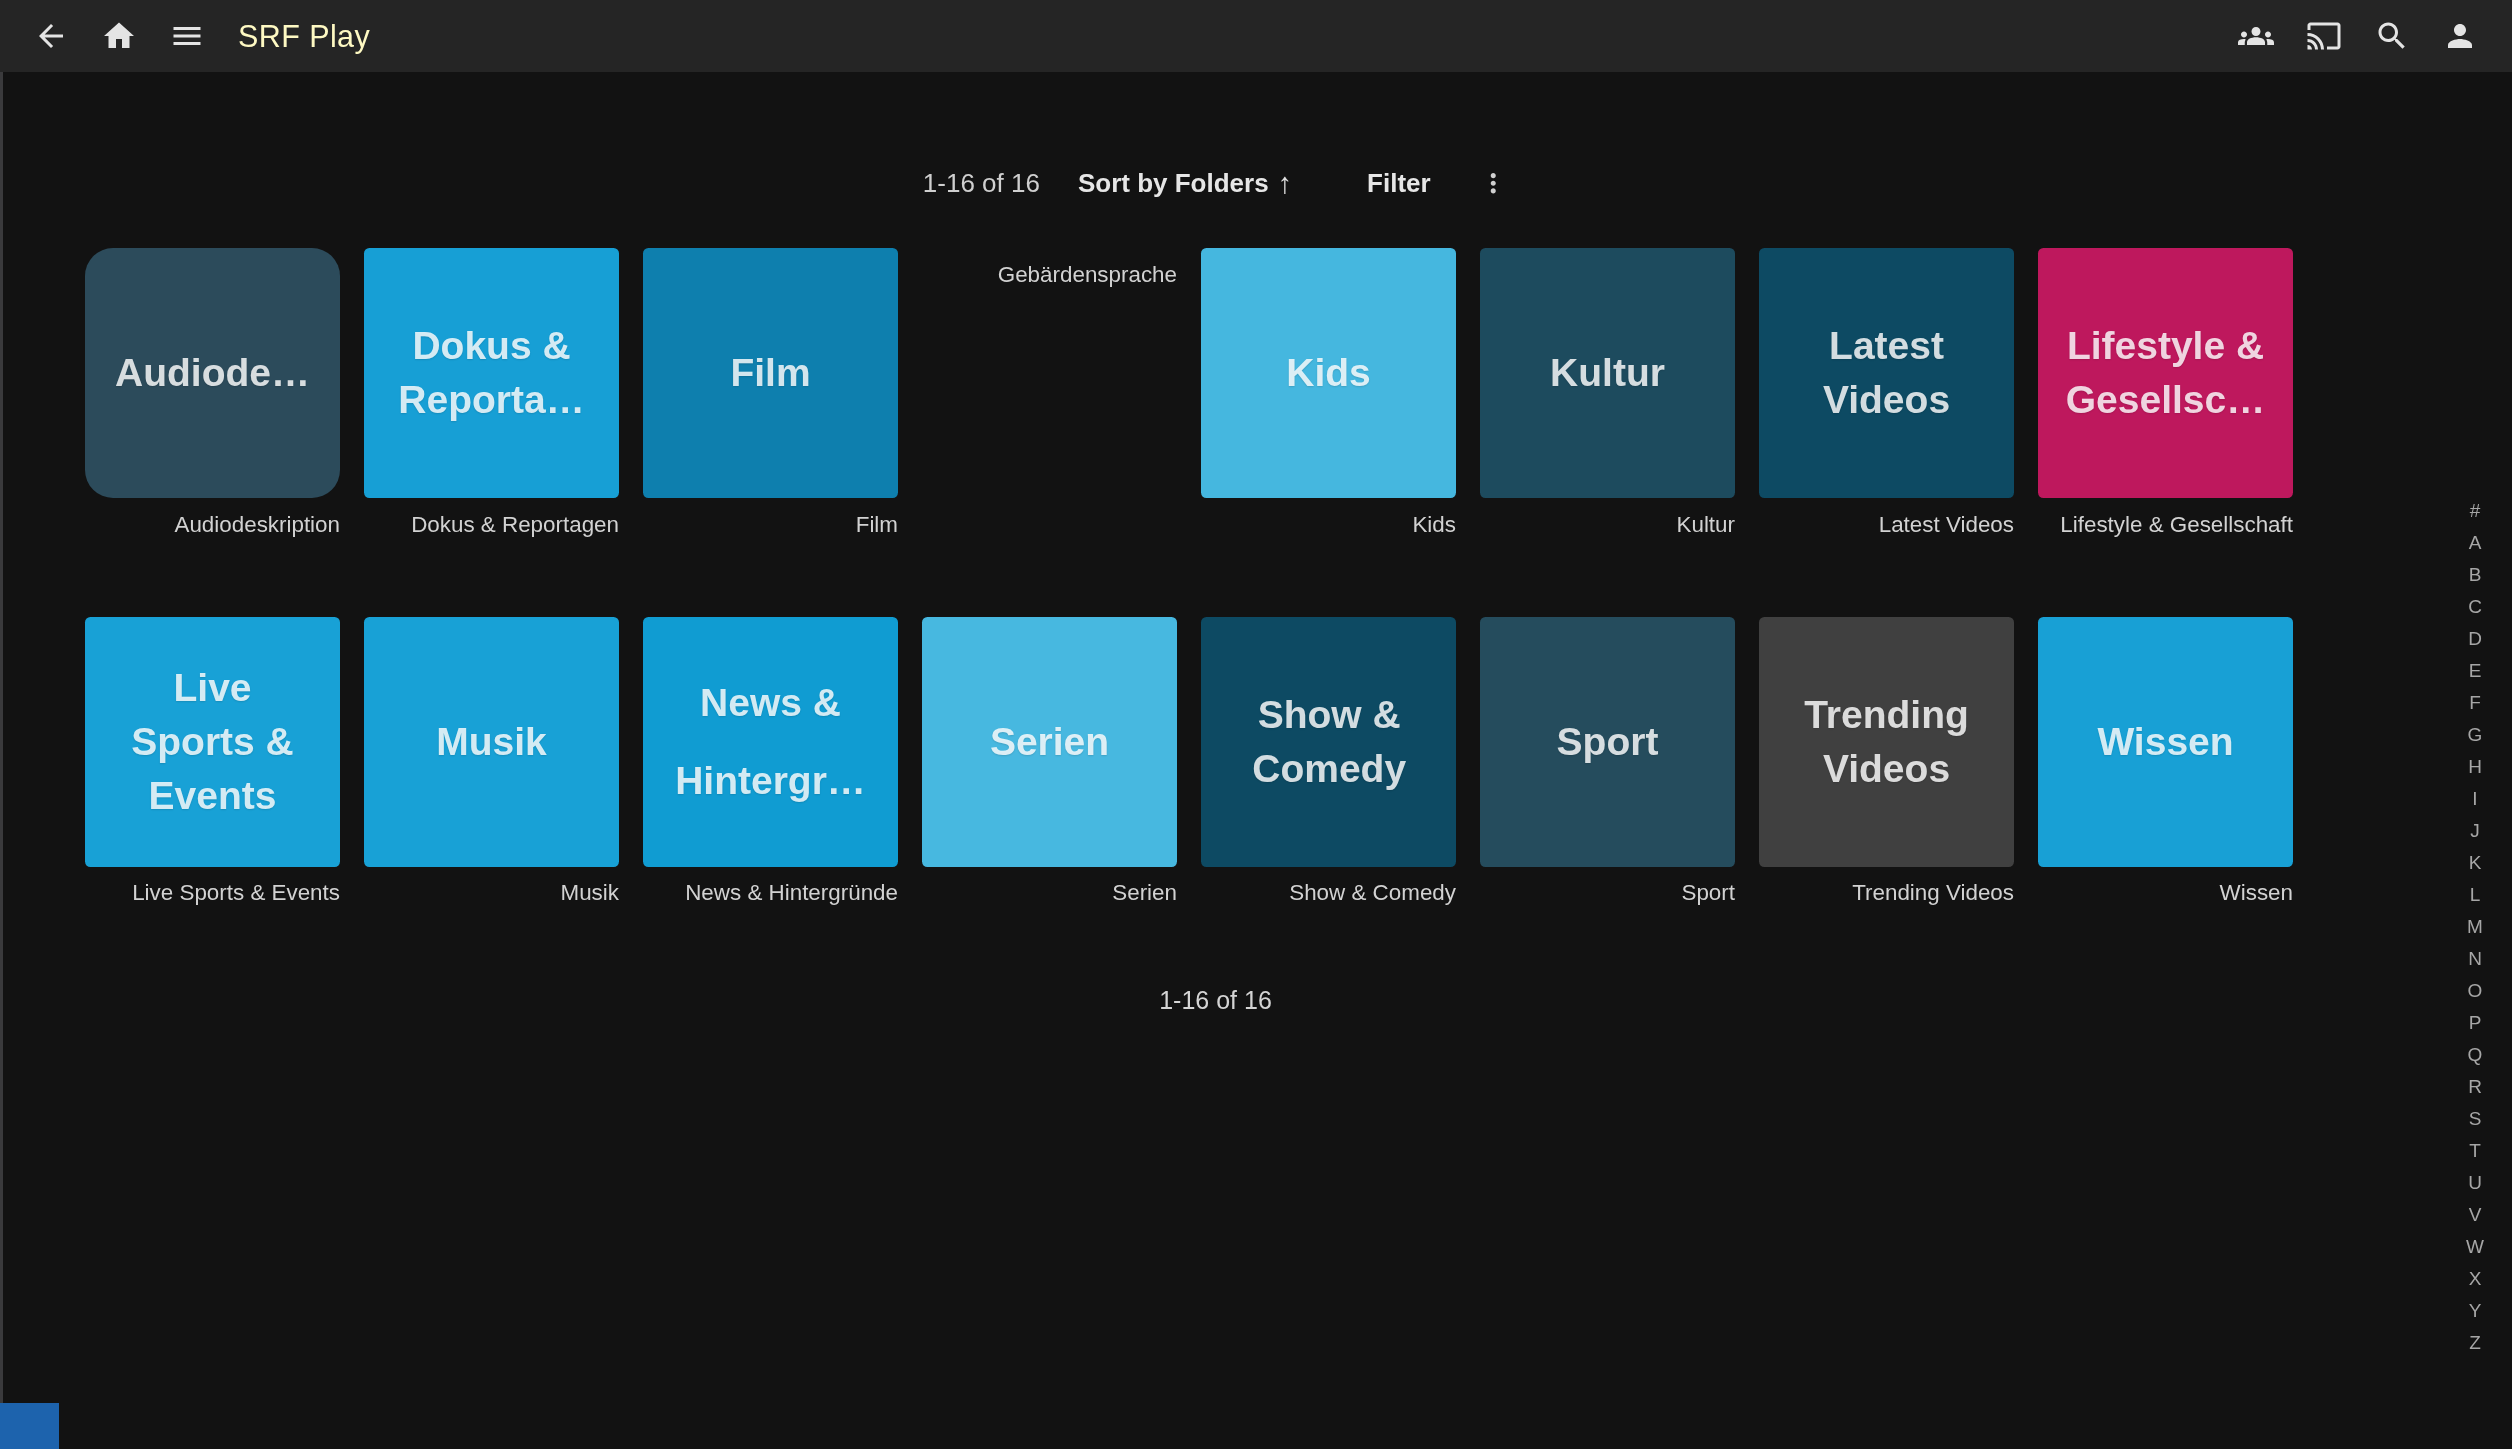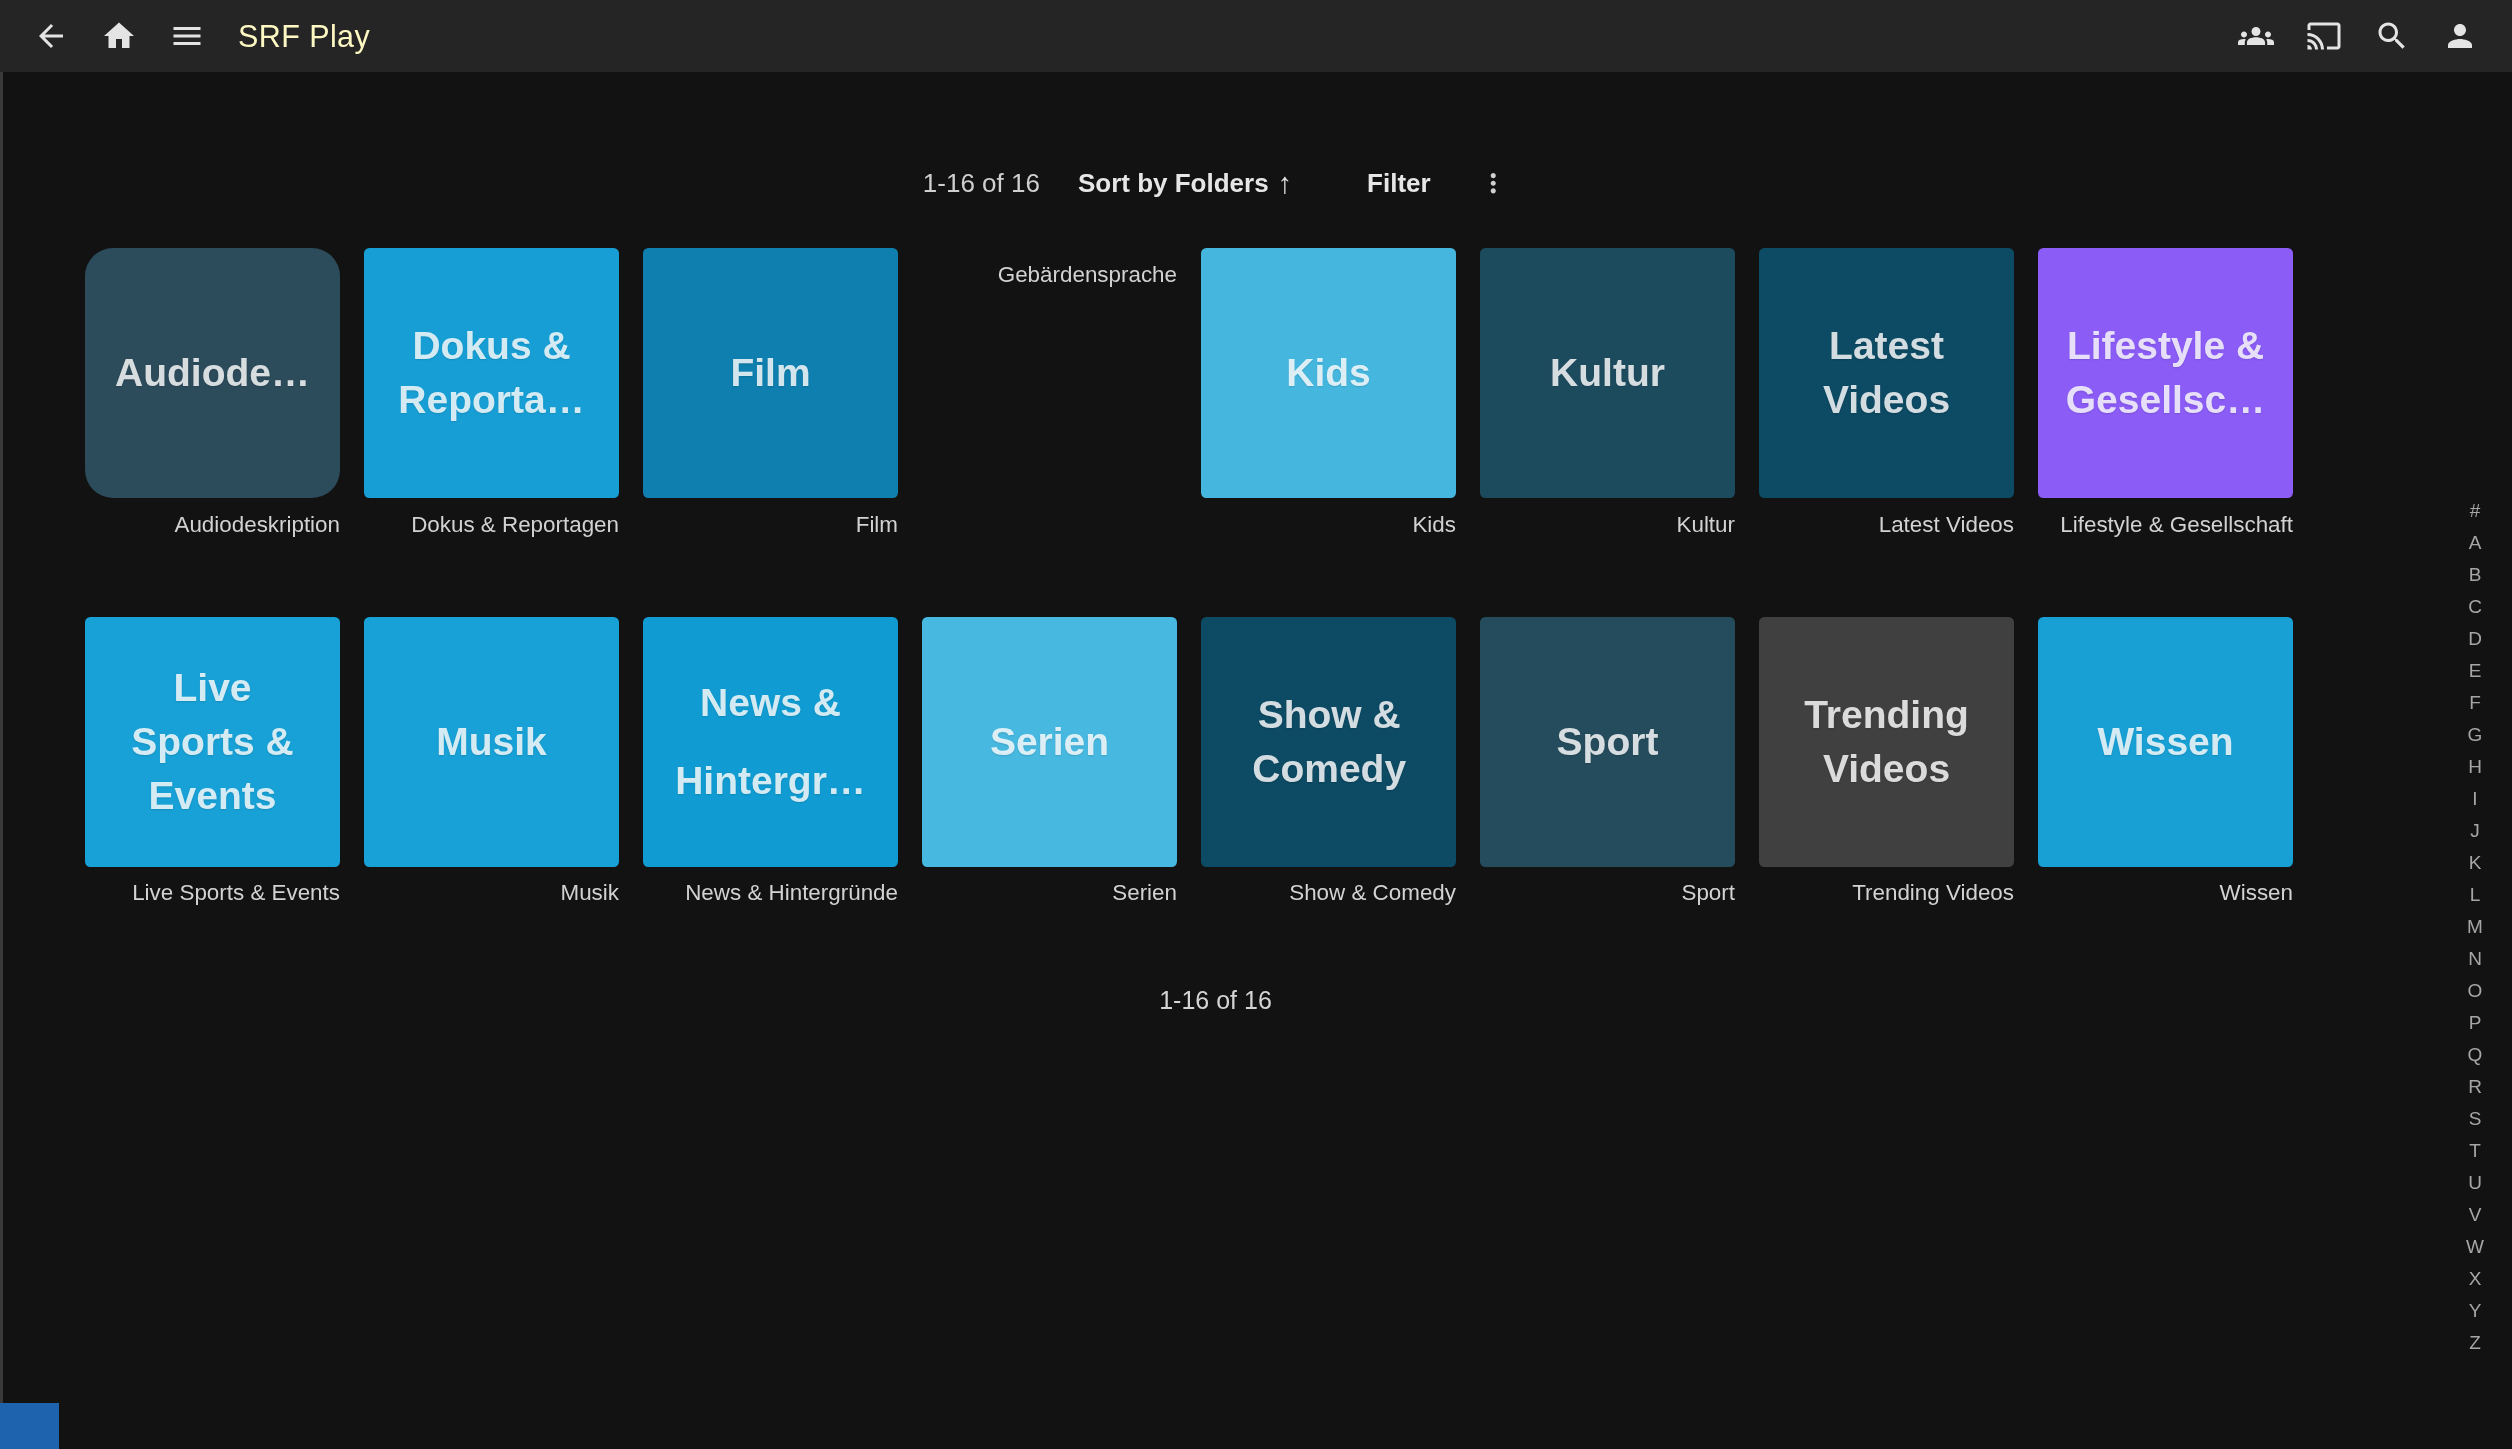--- a/index.html
+++ b/index.html
@@ -184,21 +184,21 @@
         <div class="caption">Kultur</div>
       </div>
       <div class="card">
         <div class="tile" style="background: rgb(13, 74, 99);">
           <div class="tile-line">Latest</div>
           <div class="tile-line">Videos</div>
         </div>
         <div class="caption">Latest Videos</div>
       </div>
       <div class="card">
-        <div class="tile" style="background: #8b5cf6;">
+        <div class="tile" style="background: #be185d;">
           <div class="tile-line">Lifestyle &amp;</div>
           <div class="tile-line">Gesellsc…</div>
         </div>
         <div class="caption">Lifestyle &amp; Gesellschaft</div>
       </div>
       <div class="card">
         <div class="tile" style="background: rgb(24, 161, 214);">
           <div class="tile-line">Live</div>
           <div class="tile-line">Sports &amp;</div>
           <div class="tile-line">Events</div>

